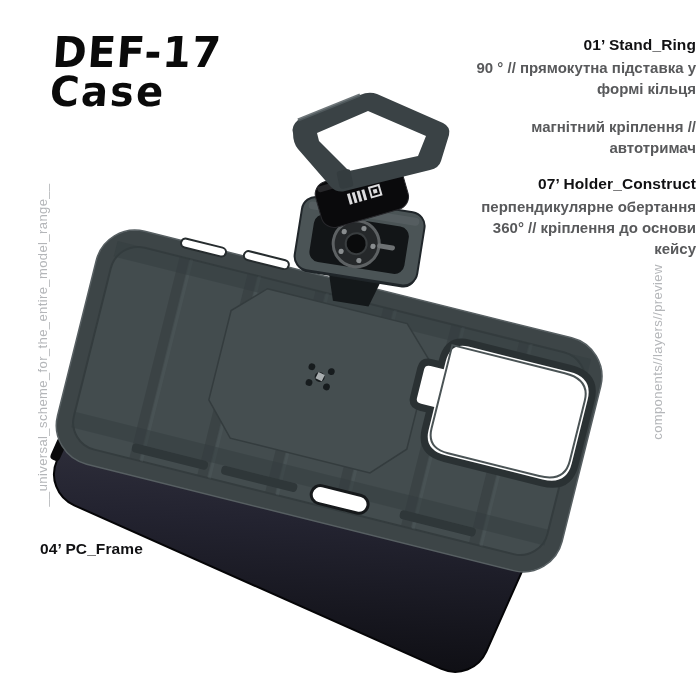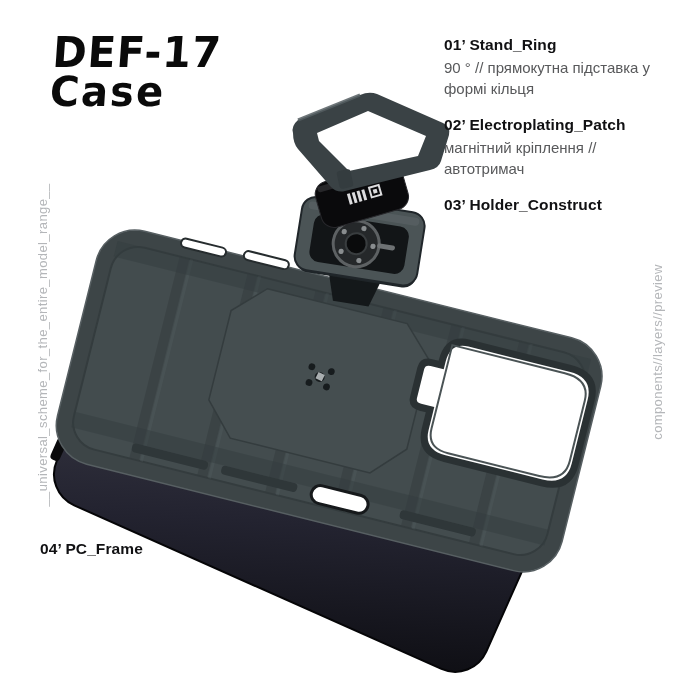--- a/index.html
+++ b/index.html
@@ -32,30 +32,30 @@
     font-weight:900;
     transform:skewX(-4deg) scaleY(1.04);
     transform-origin:left top;
     line-height:.9;
   }
   .logo .l1{font-size:41px;letter-spacing:1px;}
   .logo .l2{font-size:40px;letter-spacing:2px;}
 
   
   .callouts-right{
-    position:absolute;top:36px;right:34px;width:260px;
-    text-align:left;
+    position:absolute;top:36px;right:4px;width:260px;
+    text-align:right;
   }
   .callouts-right .callout{width:222px;margin-left:auto;margin-bottom:17px;}
   .callout .hd{
     font-size:15.5px;font-weight:bold;color:var(--text_primary);
     letter-spacing:.1px;margin-bottom:3px;
   }
   .callout .ds{
-    font-size:15px;color:var(--text_secondary);line-height:1.4;
+    font-size:15px;color:var(--text_secondary);line-height:1.4;font-weight:bold;
   }
 
   
   .callouts-bottom{position:absolute;left:40px;top:540px;text-align:left;}
   .callouts-bottom .callout{margin-bottom:16px;text-align:center;}
   .callouts-bottom .callout.c4 .ds{width:292px;}
   .callouts-bottom .callout.c5 .ds{width:342px;}
 
   
   .v-label{
@@ -210,25 +210,25 @@
     <div class="l1">DEF-17</div>
     <div class="l2">Case</div>
   </div>
 
   <div class="callouts-right">
     <div class="callout">
       <div class="hd">01’ Stand_Ring</div>
       <div class="ds">90 ° // прямокутна підставка у формі кільця</div>
     </div>
     <div class="callout">
-      <div class="hd">02’ Electroplating_Patch</div>
       <div class="ds">магнітний кріплення // автотримач</div>
     </div>
     <div class="callout">
-      <div class="hd">03’ Holder_Construct</div>
+      <div class="hd">07’ Holder_Construct</div>
+      <div class="ds">перпендикулярне обертання 360° // кріплення до основи кейсу</div>
     </div>
   </div>
 
   <div class="callouts-bottom">
     <div class="callout c4">
       <div class="hd">04’ PC_Frame</div>
     </div>
   </div>
 
   <div class="v-label v-left">__universal_scheme_for_the_entire_model_range__</div>

